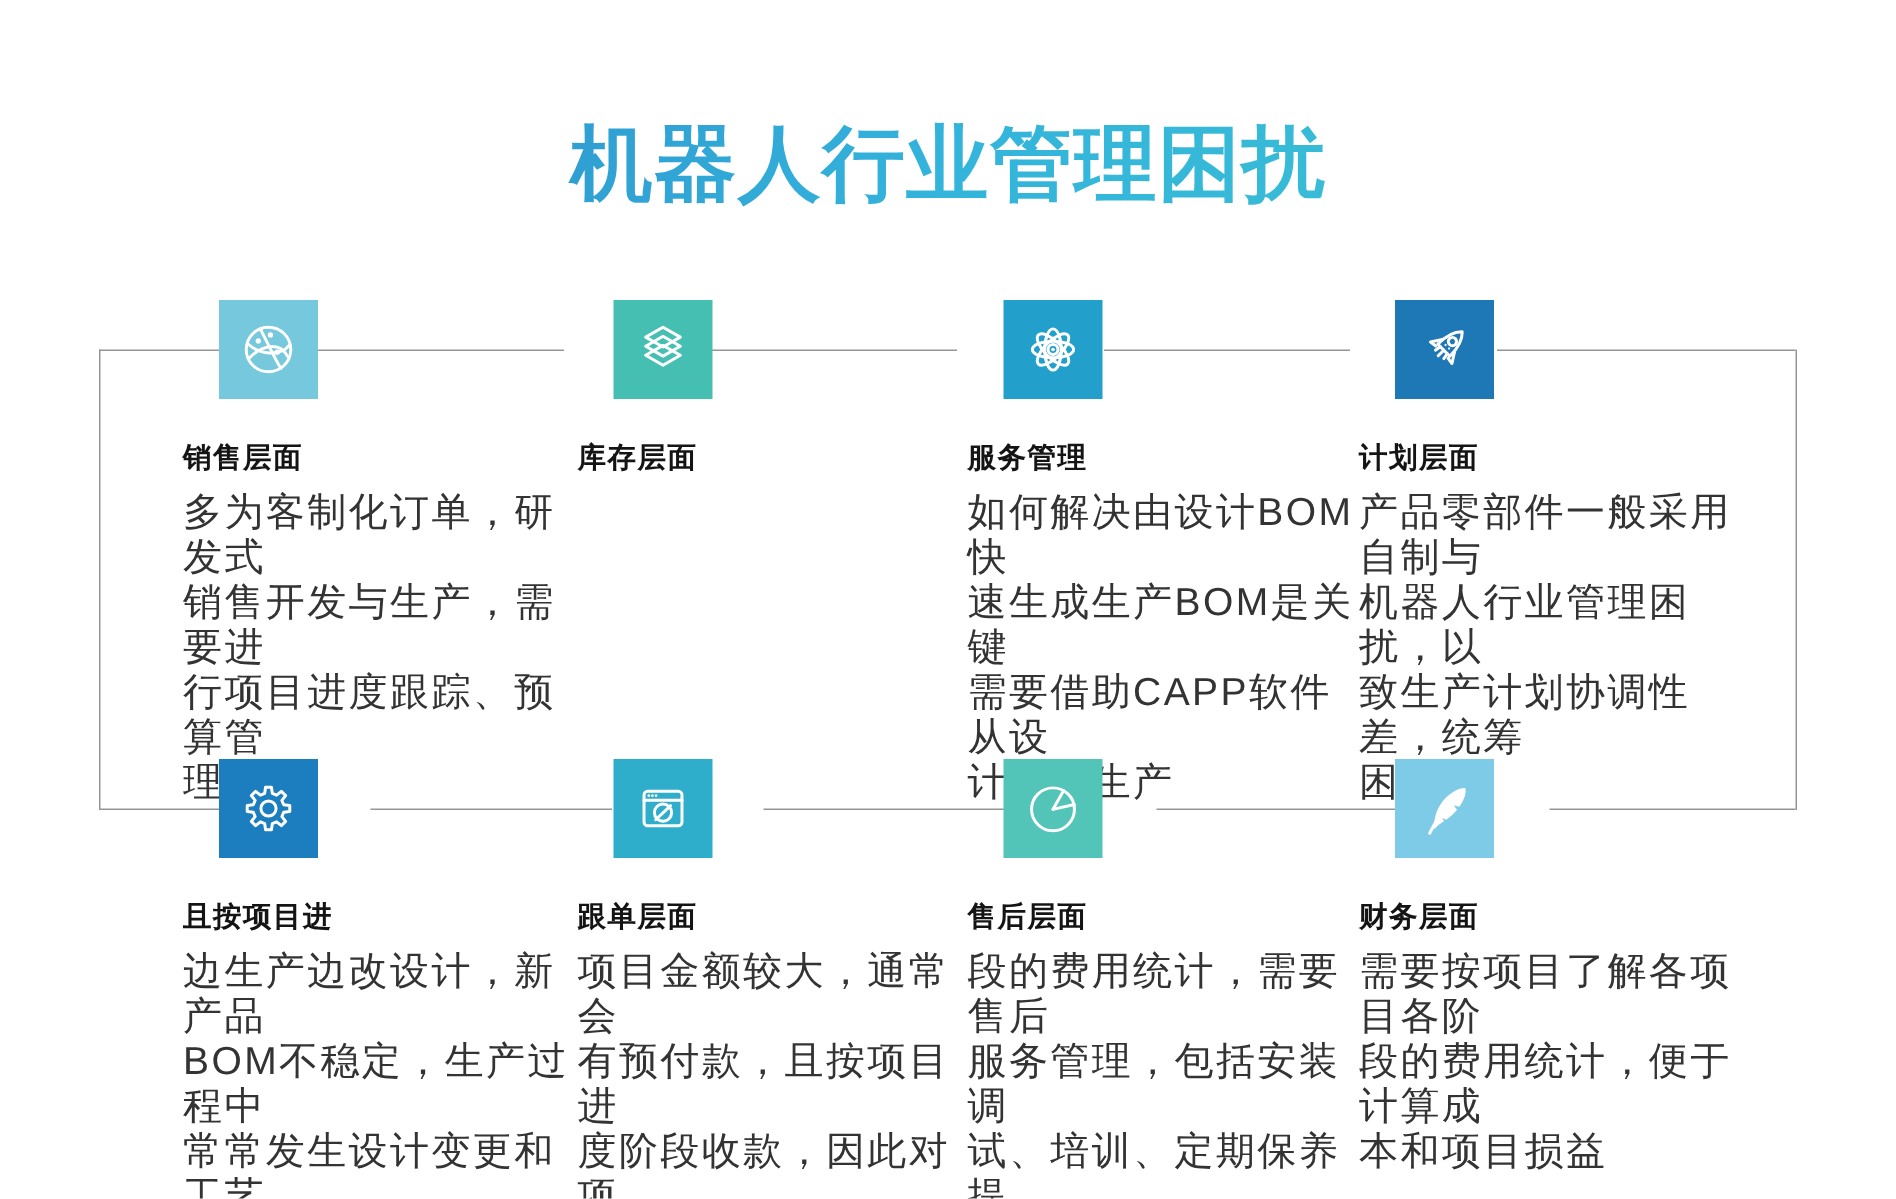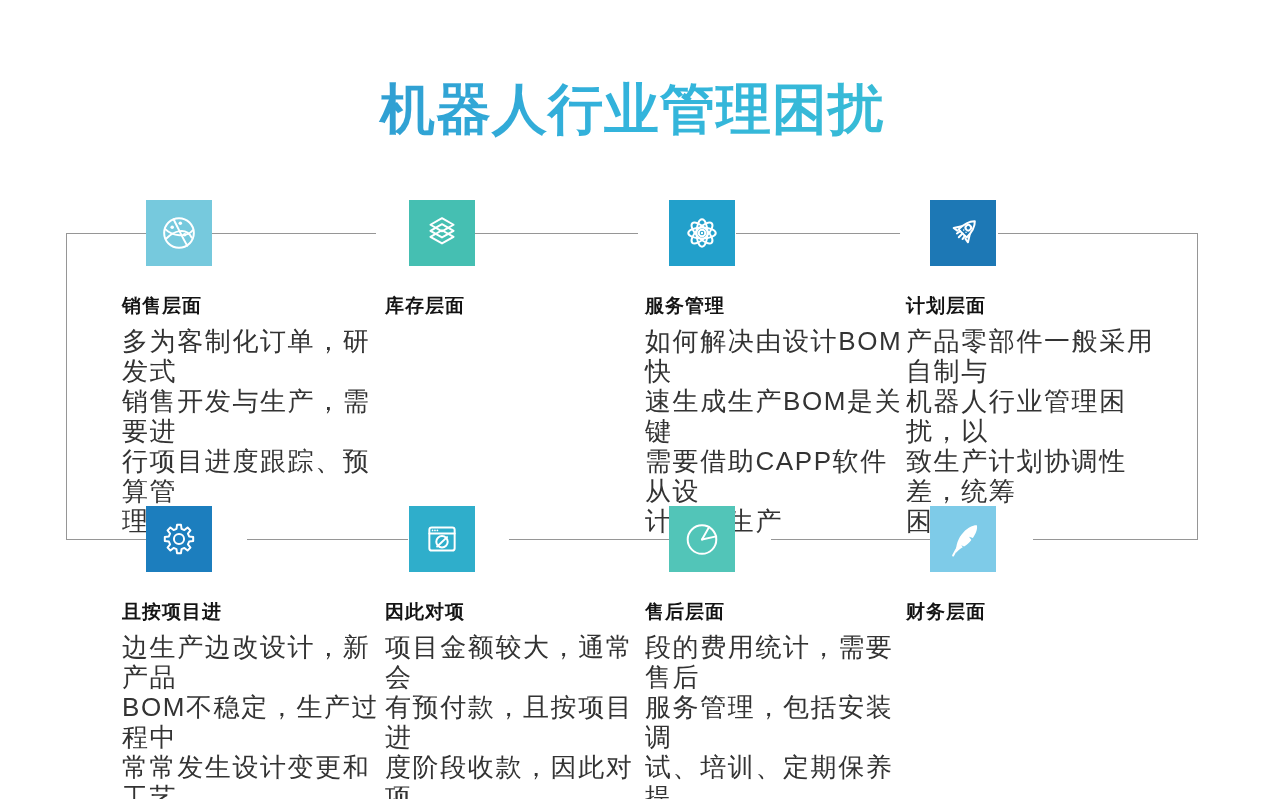--- a/index.html
+++ b/index.html
@@ -142,21 +142,21 @@
       <svg width="44" height="44" viewBox="0 0 40 40" fill="none" stroke="#ffffff" stroke-width="1.8" stroke-linecap="round">
         <rect x="8.5" y="9.5" width="23" height="21" rx="2.2"></rect>
         <line x1="8.5" y1="15" x2="31.5" y2="15"></line>
         <circle cx="11.4" cy="12.2" r="0.8" fill="#ffffff" stroke="none"></circle>
         <circle cx="13.6" cy="12.2" r="0.8" fill="#ffffff" stroke="none"></circle>
         <circle cx="15.8" cy="12.2" r="0.8" fill="#ffffff" stroke="none"></circle>
         <circle cx="20" cy="22.5" r="5.2"></circle>
         <line x1="15.6" y1="26.8" x2="24.6" y2="18.3"></line>
       </svg>
     </div>
-    <div class="card-title">因此对项</div>
+    <div class="card-title">跟单层面</div>
     <div class="card-body">项目金额较大，通常会
 有预付款，且按项目进
 度阶段收款，因此对项
 目进度的追踪管理成了
 重中之重</div>
   </div>
 
   <div class="card col3 row2">
     <div class="tile" style="background: rgb(82, 197, 184);">
       <svg width="44" height="44" viewBox="0 0 40 40" fill="none" stroke="#ffffff" stroke-width="1.8" stroke-linecap="round">
@@ -173,15 +173,18 @@
   </div>
 
   <div class="card col4 row2">
     <div class="tile" style="background: rgb(126, 203, 232);">
       <svg width="44" height="44" viewBox="0 0 40 40" fill="none">
         <path d="M13.8 32.5 C 13.2 26, 15.5 19, 20.5 13.8 C 24.5 9.7, 29.5 7.3, 32.6 7.6 C 33.4 10.8, 31.8 15.2, 29 19 L25.5 18 L27.6 20.8 C 25.7 23.2, 23.4 25.3, 21 26.8 L18.4 25.6 L19.8 27.6 C 17.8 28.8, 15.7 30.5, 13.8 32.5 Z" fill="#ffffff"></path>
         <path d="M11 35 C 14 29, 18.5 21.5, 23.5 15.5" stroke="#ffffff" stroke-width="1.8" stroke-linecap="round"></path>
       </svg>
     </div>
     <div class="card-title">财务层面</div>
+    <div class="card-body">需要按项目了解各项目各阶
+段的费用统计，便于计算成
+本和项目损益</div>
   </div>
 
 </div>
 
 </body></html>

